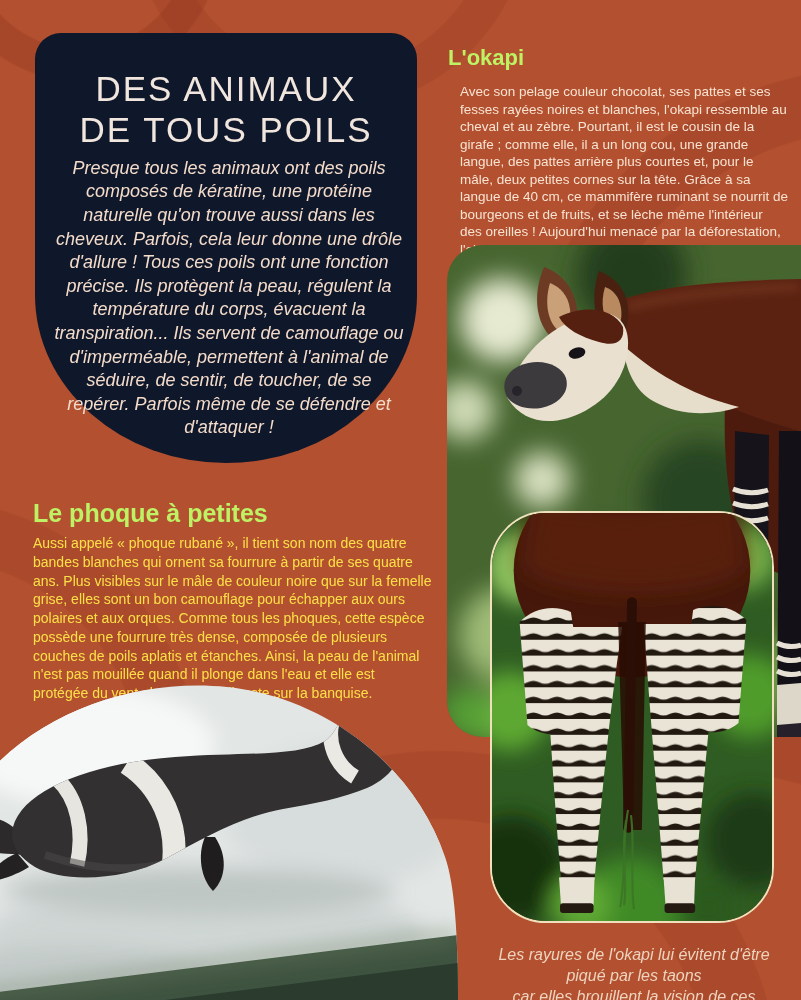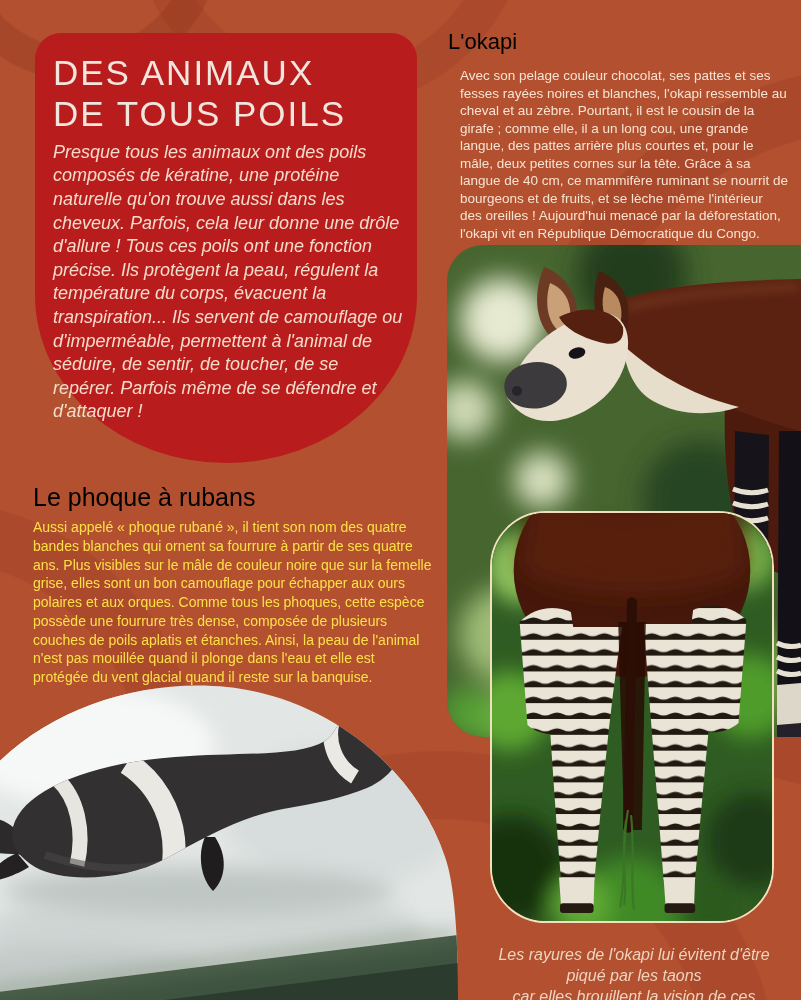--- a/index.html
+++ b/index.html
@@ -12,33 +12,33 @@
     content:"";position:absolute;inset:0;pointer-events:none;
     background:
       radial-gradient(circle at 80px -60px, transparent 108px, rgba(122,34,20,.20) 110px, rgba(122,34,20,.20) 140px, transparent 142px),
       radial-gradient(circle at 330px -90px, transparent 160px, rgba(122,34,20,.14) 162px, rgba(122,34,20,.14) 198px, transparent 200px),
       radial-gradient(circle at 880px 430px, transparent 300px, rgba(122,34,20,.16) 302px, rgba(122,34,20,.16) 362px, transparent 364px),
       radial-gradient(circle at -70px 770px, transparent 210px, rgba(122,34,20,.14) 212px, rgba(122,34,20,.14) 268px, transparent 270px),
       radial-gradient(circle at 440px 1090px, transparent 270px, rgba(122,34,20,.14) 272px, rgba(122,34,20,.14) 338px, transparent 340px);
   }
   .intro-blob{
     position:absolute;left:35px;top:33px;width:382px;height:430px;
-    background:#b91c1c;
+    background:#0f172a;
     border-radius:26px 26px 191px 191px / 26px 26px 168px 168px;
-    box-sizing:border-box;padding:20px 18px 0;
+    text-align:center;box-sizing:border-box;padding:36px 18px 0;
   }
   .intro-blob h1{
     margin:0;font-size:35px;line-height:1.17;font-weight:400;
     letter-spacing:2px;color:#f1e6de;white-space:pre-line;
   }
   .intro-blob p{
     margin:6px auto 0;width:352px;font-size:18px;line-height:1.31;
     font-style:italic;color:#f4dccb;
   }
-  .teal-heading{color:#000000;font-weight:normal;margin:0 0 6px;}
+  .teal-heading{color:#bef264;font-weight:bold;margin:16px 0 6px;}
   .okapi-section{position:absolute;left:448px;top:29px;width:352px;}
   .okapi-section h2{font-size:22px;}
   .okapi-section p{margin:12px;font-size:13.5px;line-height:1.3;color:#f7e3d2;}
   .phoque-section{position:absolute;left:33px;top:483px;width:400px;}
   .phoque-section h2{font-size:25px;}
   .phoque-section p{margin:0;font-size:14px;line-height:1.34;color:#fde047;}
   .photo-main{
     position:absolute;left:447px;top:245px;width:354px;height:492px;
     border-radius:36px 0 0 36px;overflow:hidden;
   }
@@ -123,21 +123,21 @@
       <path d="M158,42 C153,58 156,74 165,82 C171,85 176,77 174,63 C172,51 166,45 158,42 Z" fill="#b98a60"></path>
       <path d="M60,152 C68,114 100,84 136,71 C162,62 180,72 181,96 C182,122 168,150 138,166 C108,182 76,180 60,152 Z" fill="#eae0d0"></path>
       <path d="M112,72 C136,60 166,62 176,82 C178,96 169,102 152,97 C134,92 118,84 112,72 Z" fill="#55200f"></path>
       <path d="M60,152 C54,140 58,128 72,121 C92,112 114,119 119,133 C123,147 112,159 94,163 C79,165 66,161 60,152 Z" fill="#3d3a3e"></path>
       <circle cx="70" cy="146" r="5" fill="#26242a"></circle>
       <ellipse cx="130" cy="108" rx="8.5" ry="5.5" fill="#151218" transform="rotate(-14 130 108)"></ellipse>
     </svg>
   </div>
 
   <section class="phoque-section">
-    <h2 class="teal-heading">Le phoque à rubans</h2>
+    <h2 class="teal-heading">Le phoque à petites</h2>
     <p>Aussi appelé « phoque rubané », il tient son nom des quatre bandes blanches qui ornent sa fourrure à partir de ses quatre ans. Plus visibles sur le mâle de couleur noire que sur la femelle grise, elles sont un bon camouflage pour échapper aux ours polaires et aux orques. Comme tous les phoques, cette espèce possède une fourrure très dense, composée de plusieurs couches de poils aplatis et étanches. Ainsi, la peau de l'animal n'est pas mouillée quand il plonge dans l'eau et elle est protégée du vent glacial quand il reste sur la banquise.</p>
   </section>
 
   <div class="photo-seal">
     <svg viewBox="0 0 500 315" preserveAspectRatio="none">
       <defs>
         <filter id="sb" x="-40%" y="-40%" width="180%" height="180%">
             <feGaussianBlur stdDeviation="10"></feGaussianBlur>
           </filter>
         <clipPath id="dome">

